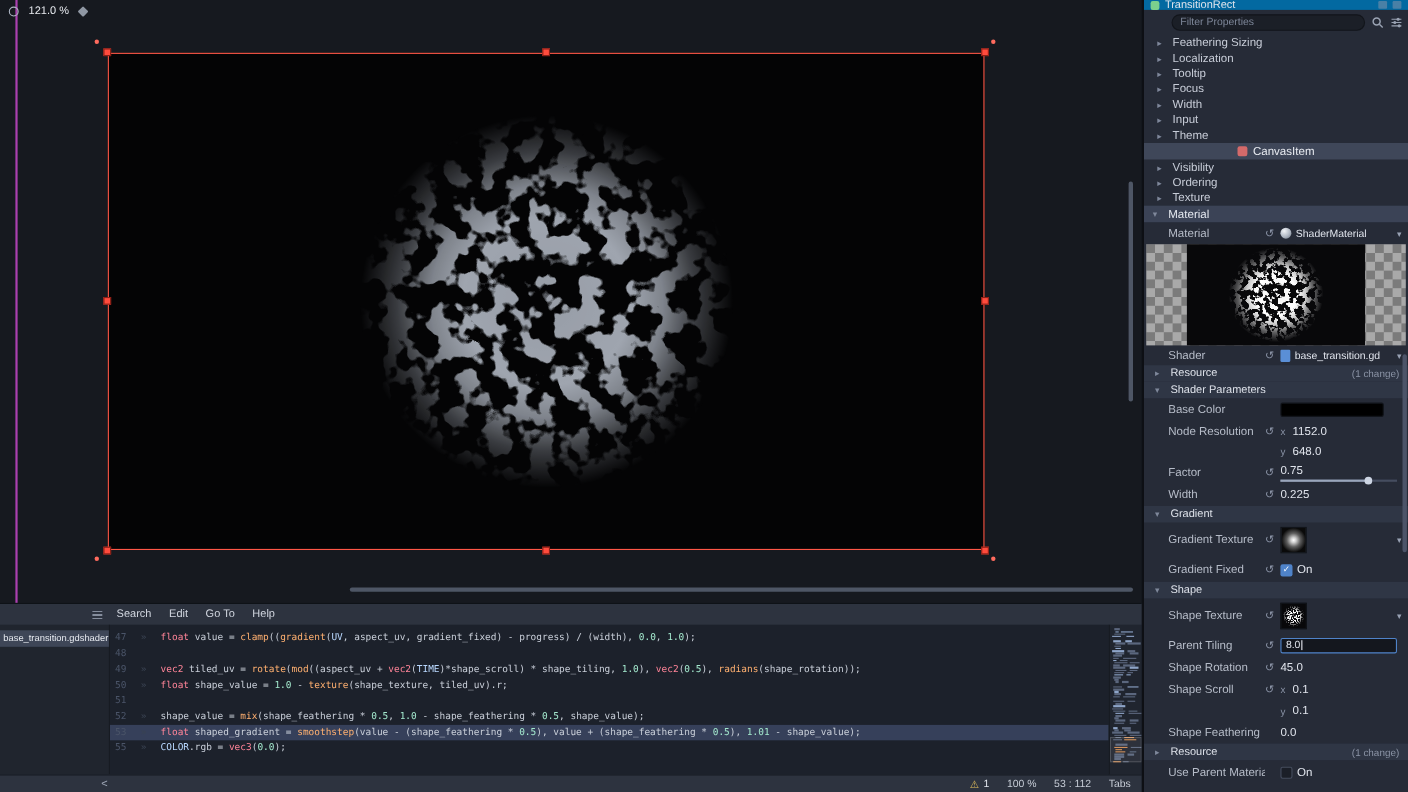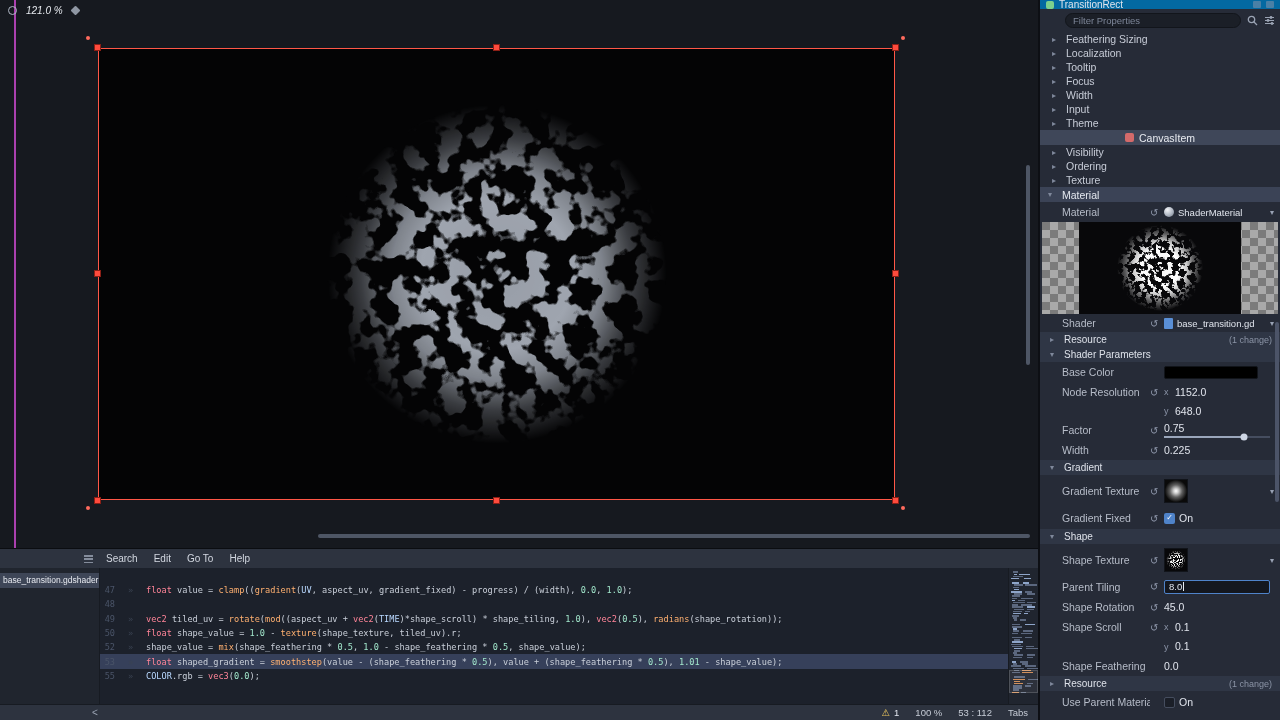--- a/index.html
+++ b/index.html
@@ -1,21 +1,21 @@
 <!DOCTYPE html>
 <html style="--selection: #ff5747; --guide: #c648c9; --accent-blue: #4f83c9; --line-highlight: #36405a;"><head>
 <meta charset="utf-8">
 <style>
   html,body{margin:0;padding:0;background:#000;}
   body{width:1280px;height:720px;position:relative;overflow:hidden;
        font-family:"Liberation Sans",sans-serif;-webkit-font-smoothing:antialiased;}
   *{box-sizing:border-box;}
 
   
-  #viewport{position:absolute;left:0;top:0;width:1038px;height:664px;background:#16191f;overflow:hidden;font-style:italic;}
+  #viewport{position:absolute;left:0;top:0;width:1038px;height:664px;background:#16191f;overflow:hidden;}
   .vp-topbar{position:absolute;left:8px;top:5px;display:flex;align-items:center;gap:9px;z-index:6;}
   .vp-ico{width:9px;height:9px;border:1.5px solid #aeb6c4;border-radius:50%;}
   .vp-zoom{font-size:10px;color:#e7eaef;}
   .vp-ico2{width:7px;height:7px;background:#aeb6c4;border-radius:1px;transform:rotate(45deg);opacity:.8;}
   .guide{position:absolute;left:14px;top:0;width:2px;height:548px;background:var(--guide,#c648c9);opacity:.85;z-index:2;}
   .canvas{position:absolute;left:98px;top:48px;width:797px;height:452px;background:#040405;
           display:flex;align-items:center;justify-content:center;overflow:hidden;z-index:1;}
   .sel{position:absolute;left:98px;top:48px;width:797px;height:452px;border:1px solid var(--selection,#ff5747);z-index:3;pointer-events:none;}
   .h{position:absolute;width:7px;height:7px;background:#ff4b3d;border:1px solid #8c1f16;z-index:4;}
   .rdot{position:absolute;width:4px;height:4px;border-radius:50%;background:#ff6b5e;z-index:4;}
@@ -27,21 +27,21 @@
   #shader-panel{position:absolute;left:0;top:548px;width:1038px;height:172px;background:#242933;
                 border-top:1px solid #0b0d11;display:flex;flex-direction:column;}
   .sp-menubar{height:19px;background:#2d333f;display:flex;align-items:center;font-size:10px;color:#d2d7e0;flex:none;}
   .file-toggle{margin-left:84px;margin-right:5px;width:9px;height:8px;
                background:repeating-linear-gradient(#9aa3b3 0 1.5px,transparent 1.5px 3.3px);opacity:.8;}
   .menu-item{padding:0 8px;}
   .sp-body{flex:1;display:flex;min-height:0;}
   .sp-files{width:100px;background:#20252e;border-right:1px solid #171b22;flex:none;padding-top:5px;}
   .file-item{height:15px;background:#3e4657;color:#e7eaf0;font-size:8.5px;line-height:15px;padding:0 3px;
              white-space:nowrap;overflow:hidden;}
-  .sp-code{flex:1;background:#1c212b;padding-top:15px;overflow:hidden;min-width:0;}
+  .sp-code{flex:1;background:#1c212b;padding-top:5px;overflow:hidden;min-width:0;}
   .cl{display:flex;align-items:center;height:14.3px;font-family:"DejaVu Sans Mono",monospace;font-size:8.6px;white-space:pre;}
   .cl span{white-space:pre;}
   .ln{width:28px;padding-right:13px;text-align:right;color:#4a5468;flex:none;}
   .tab{color:#3a4352;width:18px;flex:none;}
   .hl{background:var(--line-highlight,#36405a);}
   .sp-minimap{width:30px;background:#20252f;border-left:1px solid #171b22;position:relative;padding-top:3px;flex:none;overflow:hidden;}
   .mm-row{height:2.2px;display:flex;align-items:center;}
   .mm-row span{height:1.5px;display:block;}
   .mm-view{position:absolute;left:0;right:0;top:102px;height:23px;background:rgba(255,255,255,.06);border:1px solid rgba(255,255,255,.16);}
   .sp-status{height:16px;background:#2d333f;border-top:1px solid #171b22;display:flex;align-items:center;
@@ -177,20 +177,21 @@
   </div>
   <div class="sp-body">
     <div class="sp-files">
       <div class="file-item">base_transition.gdshader</div>
     </div>
     <div class="sp-code" id="code-lines">
         <div class="cl"><span class="ln">47</span><span class="tab">»</span><span style="color: rgb(255, 132, 152);">float</span><span style="color: rgb(201, 207, 217);"> value = </span><span style="color: rgb(255, 176, 112);">clamp</span><span style="color: rgb(201, 207, 217);">((</span><span style="color: rgb(255, 176, 112);">gradient</span><span style="color: rgb(201, 207, 217);">(</span><span style="color: rgb(185, 216, 255);">UV</span><span style="color: rgb(201, 207, 217);">, aspect_uv, gradient_fixed) - progress) / (width), </span><span style="color: rgb(163, 232, 205);">0.0</span><span style="color: rgb(201, 207, 217);">, </span><span style="color: rgb(163, 232, 205);">1.0</span><span style="color: rgb(201, 207, 217);">);</span></div>
         <div class="cl"><span class="ln">48</span></div>
         <div class="cl"><span class="ln">49</span><span class="tab">»</span><span style="color: rgb(255, 132, 152);">vec2</span><span style="color: rgb(201, 207, 217);"> tiled_uv = </span><span style="color: rgb(255, 176, 112);">rotate</span><span style="color: rgb(201, 207, 217);">(</span><span style="color: rgb(255, 176, 112);">mod</span><span style="color: rgb(201, 207, 217);">((aspect_uv + </span><span style="color: rgb(255, 132, 152);">vec2</span><span style="color: rgb(201, 207, 217);">(</span><span style="color: rgb(185, 216, 255);">TIME</span><span style="color: rgb(201, 207, 217);">)*shape_scroll) * shape_tiling, </span><span style="color: rgb(163, 232, 205);">1.0</span><span style="color: rgb(201, 207, 217);">), </span><span style="color: rgb(255, 132, 152);">vec2</span><span style="color: rgb(201, 207, 217);">(</span><span style="color: rgb(163, 232, 205);">0.5</span><span style="color: rgb(201, 207, 217);">), </span><span style="color: rgb(255, 176, 112);">radians</span><span style="color: rgb(201, 207, 217);">(shape_rotation));</span></div>
         <div class="cl"><span class="ln">50</span><span class="tab">»</span><span style="color: rgb(255, 132, 152);">float</span><span style="color: rgb(201, 207, 217);"> shape_value = </span><span style="color: rgb(163, 232, 205);">1.0</span><span style="color: rgb(201, 207, 217);"> - </span><span style="color: rgb(255, 176, 112);">texture</span><span style="color: rgb(201, 207, 217);">(shape_texture, tiled_uv).r;</span></div>
+        <div class="cl"><span class="ln">51</span></div>
         <div class="cl"><span class="ln">52</span><span class="tab">»</span><span style="color: rgb(201, 207, 217);">shape_value = </span><span style="color: rgb(255, 176, 112);">mix</span><span style="color: rgb(201, 207, 217);">(shape_feathering * </span><span style="color: rgb(163, 232, 205);">0.5</span><span style="color: rgb(201, 207, 217);">, </span><span style="color: rgb(163, 232, 205);">1.0</span><span style="color: rgb(201, 207, 217);"> - shape_feathering * </span><span style="color: rgb(163, 232, 205);">0.5</span><span style="color: rgb(201, 207, 217);">, shape_value);</span></div>
         <div class="cl hl"><span class="ln">53</span><span class="tab">»</span><span style="color: rgb(255, 132, 152);">float</span><span style="color: rgb(201, 207, 217);"> shaped_gradient = </span><span style="color: rgb(255, 176, 112);">smoothstep</span><span style="color: rgb(201, 207, 217);">(value - (shape_feathering * </span><span style="color: rgb(163, 232, 205);">0.5</span><span style="color: rgb(201, 207, 217);">), value + (shape_feathering * </span><span style="color: rgb(163, 232, 205);">0.5</span><span style="color: rgb(201, 207, 217);">), </span><span style="color: rgb(163, 232, 205);">1.01</span><span style="color: rgb(201, 207, 217);"> - shape_value);</span></div>
         <div class="cl"><span class="ln">55</span><span class="tab">»</span><span style="color: rgb(185, 216, 255);">COLOR</span><span style="color: rgb(201, 207, 217);">.rgb = </span><span style="color: rgb(255, 132, 152);">vec3</span><span style="color: rgb(201, 207, 217);">(</span><span style="color: rgb(163, 232, 205);">0.0</span><span style="color: rgb(201, 207, 217);">);</span></div>
       </div>
     <div class="sp-minimap" id="minimap">
         <div class="mm-row">
           <span style="width: 4.7px; margin-left: 4px; background: rgb(91, 103, 126);"></span>
         </div>
         <div class="mm-row">
           <span style="width: 3.8px; margin-left: 4.6px; background: rgb(142, 165, 201);"></span>

